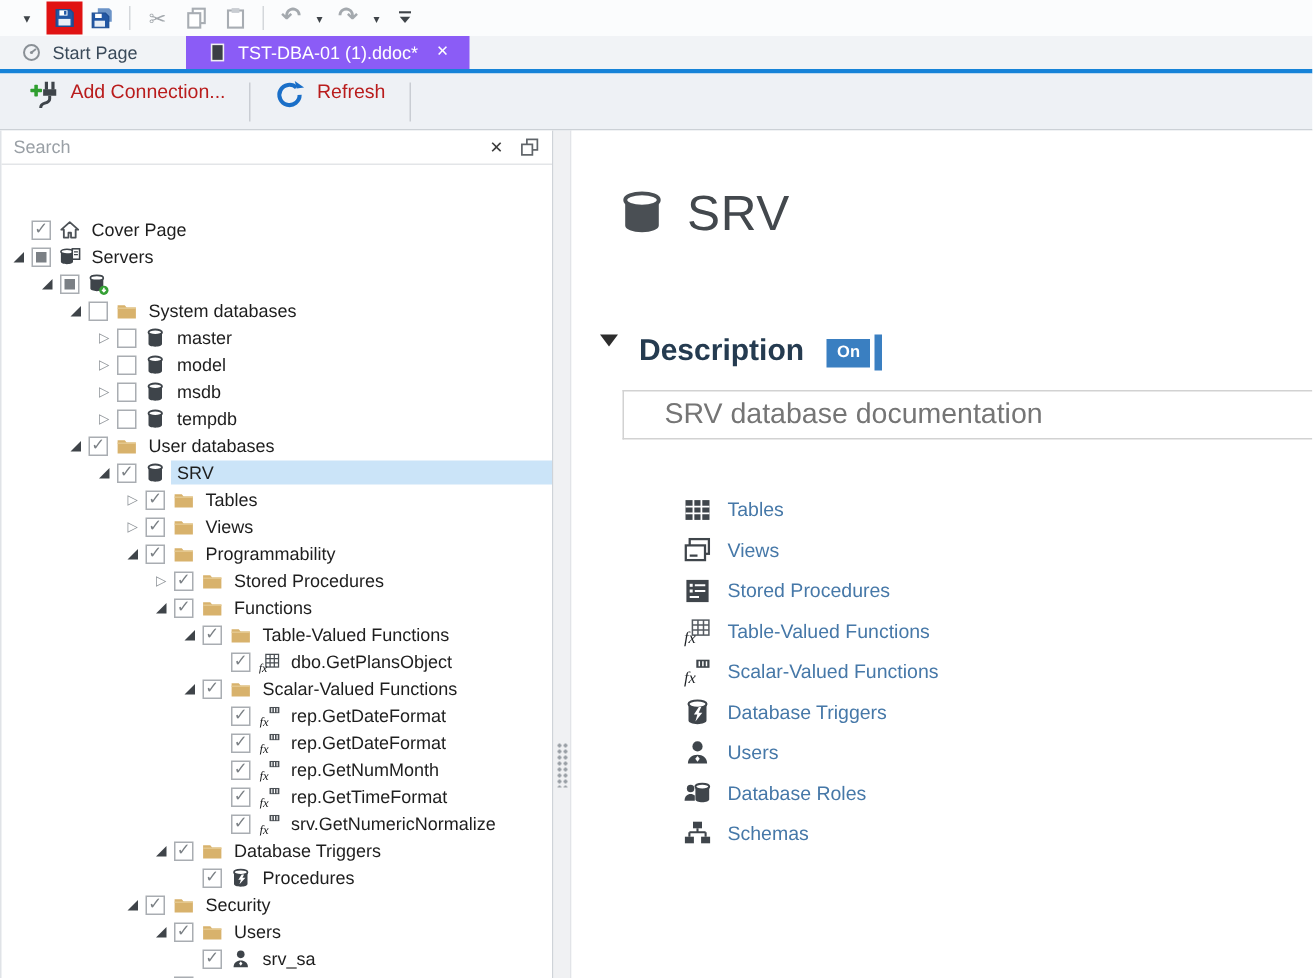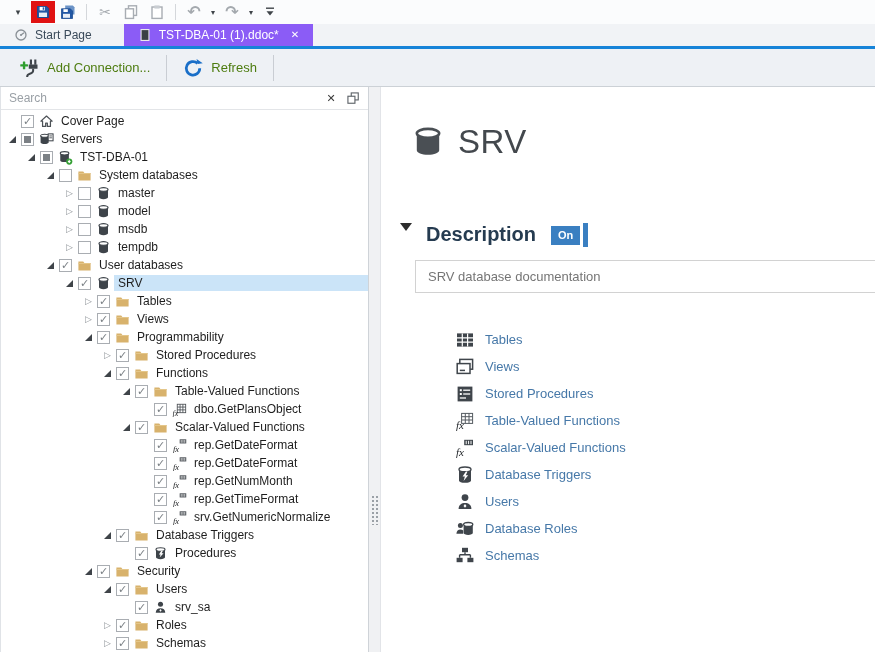--- a/index.html
+++ b/index.html
@@ -21,29 +21,29 @@
   .tabs { height:22px; background:#f1f3f6; display:flex; }
   .tab { display:flex; align-items:center; padding:0 14px; font-size:12px; cursor:default; }
   .tab .ib { width:14px; height:14px; margin-right:7px; display:flex; align-items:center; justify-content:center; }
   .tab-start { color:#3a4a5a; }
   .tab-active { background:#8b5cf6; color:#fff; margin-left:18px; }
   .tab-close { margin-left:12px; font-size:10px; font-weight:bold; color:#fff; line-height:1; }
   .tabline { height:3px; background:#1683d8; }
 
   
   .cmdbar { height:38px; background:#eef1f5; border-bottom:1px solid #ccd1d6; display:flex; align-items:center; padding-left:6px; }
-  .tbtn { display:flex; align-items:center; padding:0 13px; height:30px; font-size:13px; color:#4d7c0f; }
+  .tbtn { display:flex; padding:0 13px; height:30px; font-size:13px; color:#b91c1c; }
   .tbtn .ib { width:20px; height:20px; margin-right:8px; display:flex; }
   .tsep { width:1px; height:26px; background:#c9cdd3; margin:0 3px; }
 
   
   .main { display:flex; height:565px; }
 
   
-  .left { width:369px; border-left:1px solid #e0e3e7; border-right:1px solid #cfd3d8; display:flex; flex-direction:column; background:#fff; }
+  .left { width:369px; border-left:1px solid #e0e3e7; border-right:1px solid #cfd3d8; display:flex; flex-direction:column; background:#fff;gap:32px; }
   .searchbar { height:23px; display:flex; align-items:center; border-bottom:1px solid #e3e5e8; padding:0 6px 0 8px; flex:none; }
   .searchbar input { flex:1; border:none; outline:none; font-size:12px; color:#333;
      font-family:"Liberation Sans","DejaVu Sans",sans-serif; }
   .searchbar input::placeholder { color:#9aa0a6; }
   .sbtn { width:18px; height:18px; display:flex; align-items:center; justify-content:center; margin-left:4px; }
   [data-icon="close-x-dark"] { font-size:11px; color:#3c3c3c; font-weight:bold; }
   .tree { flex:1; overflow:hidden; padding-top:2px; }
   .trow { height:18px; display:flex; align-items:center; }
   .texp { width:15px; height:15px; flex:none; display:flex; align-items:center; justify-content:center;
           font-size:9px; color:#8f9499; }
@@ -69,21 +69,21 @@
   .section { margin-left:19px; }
   .sec-head { display:flex; align-items:flex-start; }
   .sec-tri { width:0; height:0; border-left:6px solid transparent; border-right:6px solid transparent;
              border-top:8px solid #2d2d2d; margin-right:14px; }
   .sec-title { font-size:20px; font-weight:700; color:#253b50; }
   .sec-desc { margin-top:62px; }
   .toggle { display:inline-flex; align-items:center; margin-left:15px; }
   .toggle-on { background:#3a7fc1; color:#fff; font-size:11px; padding:3px 7px 4px; font-weight:bold; }
   .toggle-handle { width:5px; height:24px; background:#3a7fc1; margin-left:3px; }
   .desc-input { display:block; margin:13px 0 0 15px; width:calc(100% - 15px); height:33px;
-     border:1px solid #d2d2d2; border-right:none; padding:0 12px; font-size:13px; color:#757575;
+     border:1px solid #d2d2d2; border-right:none; padding:0 27px; font-size:19px; color:#757575;
      font-family:"Liberation Sans","DejaVu Sans",sans-serif; outline:none; }
   .sec-objects { margin-top:33px; }
   .count-badge { width:20px; height:20px; border-radius:50%; background:#3f4347; color:#fff;
      font-size:12px; font-weight:bold; display:flex; align-items:center; justify-content:center; margin-left:10px; }
   .obj-list { margin:12px 0 0 55px; }
   .orow { display:flex; align-items:center; height:27px; }
   .oicon { width:20px; height:20px; flex:none; display:flex; }
   .olabel { font-size:13px; color:#4678a8; margin-left:10px; }
 </style>
 </head>
@@ -249,21 +249,20 @@
             <span class="ind"></span>
           </span>
           <span class="ticon" data-icon="database-connected">
             <svg viewBox="0 0 16 16" width="100%" height="100%" preserveAspectRatio="xMidYMid meet">
               <ellipse cx="7" cy="3.5" rx="4.6" ry="1.8" fill="#fff" stroke="#3e444a" stroke-width="1.2"></ellipse>
               <path d="M2.4 3.5v7.6c0 1 2.1 1.8 4.6 1.8s4.6-.8 4.6-1.8V3.5c0 1-2.1 1.8-4.6 1.8S2.4 4.5 2.4 3.5z" fill="#3e444a"></path>
               <circle cx="12" cy="12.3" r="3.3" fill="#35a035"></circle>
               <path d="M12 10.5v2.6m-1.3-1.2l1.3 1.4 1.3-1.4" stroke="#fff" stroke-width="1.1" fill="none"></path>
             </svg>
           </span>
-          <span class="tlabel">TST-DBA-01</span>
         </div>
         <div class="trow" style="padding-left: 42px;">
           <span class="texp exp-open"></span>
           <span class="tcb"></span>
           <span class="ticon" data-icon="folder">
             <svg viewBox="0 0 16 16" width="100%" height="100%" preserveAspectRatio="xMidYMid meet">
               <path d="M1.5 3.7h5.1l1.3 1.7h6.6v7.8H1.5z" fill="#d8b26c"></path>
               <path d="M1.5 5.9h13" stroke="#e4c78d" stroke-width="1"></path>
             </svg>
           </span>

